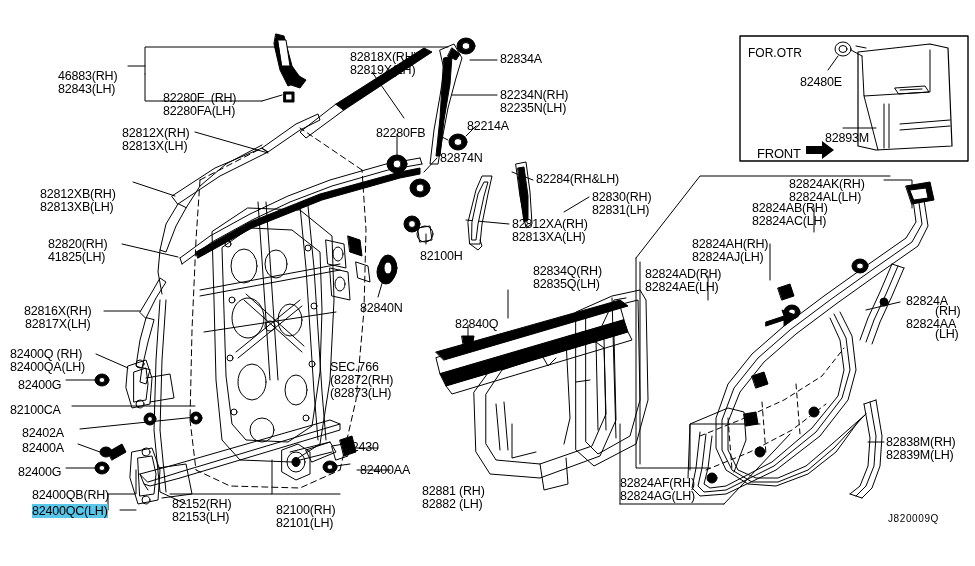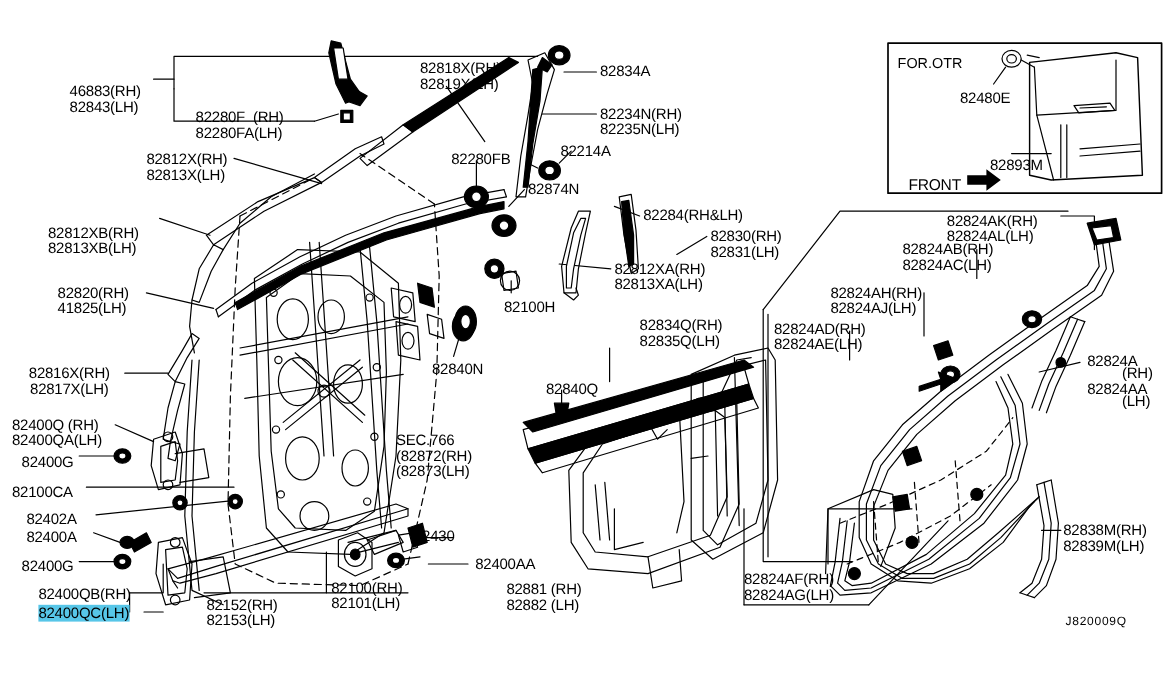--- a/index.html
+++ b/index.html
@@ -403,23 +403,23 @@
       <div class="lbl" style="left: 440px; top: 152px;"><span>82874N</span></div>
       <div class="lbl" style="left: 536px; top: 173px;"><span>82284(RH&amp;LH)</span></div>
       <div class="lbl l2" style="left: 592px; top: 191px;"><span>82830(RH)</span><br><span>82831(LH)</span></div>
       <div class="lbl l2" style="left: 512px; top: 218px;"><span>82812XA(RH)</span><br><span>82813XA(LH)</span></div>
       <div class="lbl" style="left: 420px; top: 250px;"><span>82100H</span></div>
       <div class="lbl" style="left: 360px; top: 302px;"><span>82840N</span></div>
       <div class="lbl l2" style="left: 489px; top: 265px; margin-left: 44px;"><span>82834Q(RH)</span><br><span>82835Q(LH)</span></div>
       <div class="lbl" style="left: 455px; top: 318px;"><span>82840Q</span></div>
       <div class="lbl l2" style="left: 330px; top: 361px;"><span>SEC.766</span><br><span>(82872(RH)</span><br><span>(82873(LH)</span></div>
       <div class="lbl" style="left: 345px; top: 441px;"><span>82430</span></div>
-      <div class="lbl" style="left: 360px; top: 464px; margin-left: 36px;"><span>82400AA</span></div>
+      <div class="lbl" style="left: 360px; top: 464px;"><span>82400AA</span></div>
       <div class="lbl l2" style="left: 172px; top: 498px;"><span>82152(RH)</span><br><span>82153(LH)</span></div>
-      <div class="lbl l2" style="left: 276px; top: 484px;"><span>82100(RH)</span><br><span>82101(LH)</span></div>
+      <div class="lbl l2" style="left: 276px; top: 504px;"><span>82100(RH)</span><br><span>82101(LH)</span></div>
       <div class="lbl l2" style="left: 422px; top: 485px;"><span>82881 (RH)</span><br><span>82882 (LH)</span></div>
       <div class="lbl l2" style="left: 789px; top: 178px;"><span>82824AK(RH)</span><br><span>82824AL(LH)</span></div>
       <div class="lbl l2" style="left: 752px; top: 202px;"><span>82824AB(RH)</span><br><span>82824AC(LH)</span></div>
       <div class="lbl l2" style="left: 692px; top: 238px;"><span>82824AH(RH)</span><br><span>82824AJ(LH)</span></div>
       <div class="lbl l2" style="left: 645px; top: 268px;"><span>82824AD(RH)</span><br><span>82824AE(LH)</span></div>
       <div class="lbl" style="left: 906px; top: 295px;"><span>82824A</span></div>
       <div class="lbl" style="left: 906px; top: 318px;"><span>82824AA</span></div>
       <div class="lbl" style="left: 935px; top: 305px;"><span>(RH)</span></div>
       <div class="lbl" style="left: 935px; top: 328px;"><span>(LH)</span></div>
       <div class="lbl l2" style="left: 620px; top: 477px;"><span>82824AF(RH)</span><br><span>82824AG(LH)</span></div>

